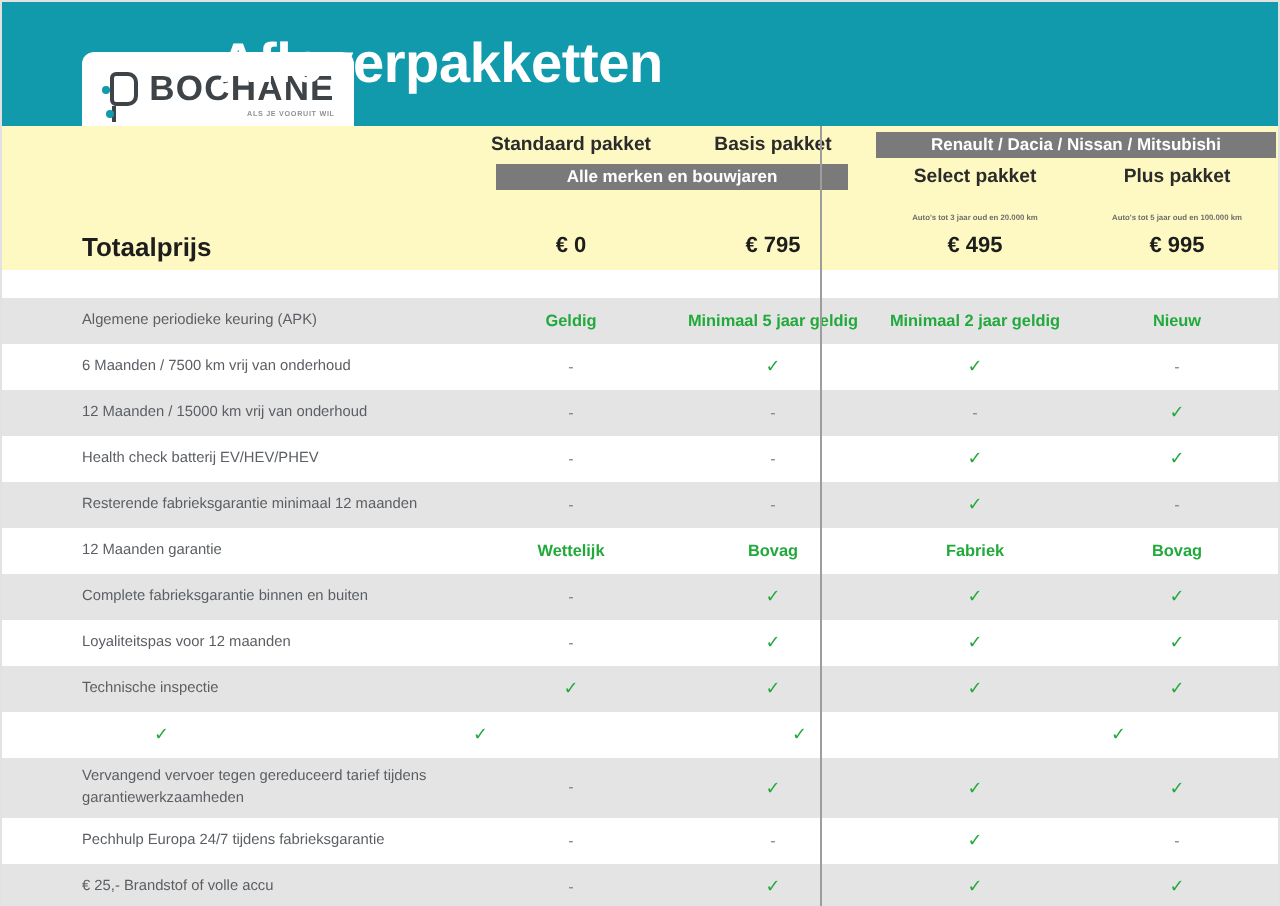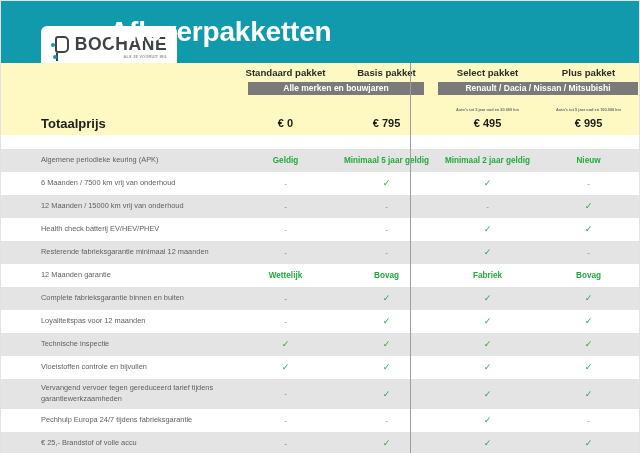--- a/index.html
+++ b/index.html
@@ -319,31 +319,31 @@
               <div class="pkg-name">Basis pakket</div>
             </div>
           </div>
           <div style="display:flex;justify-content:center;margin-top:3px;">
             <div class="badge" style="width:176px;">Alle merken en bouwjaren</div>
           </div>
           <div style="display:flex;height:11px;"></div>
         </div>
 
         <div style="flex:2 1 0;display:flex;flex-direction:column;">
+          <div style="display:flex;justify-content:center;margin-top:3px;">
+            <div class="badge" style="width:200px;">Renault / Dacia / Nissan / Mitsubishi</div>
+          </div>
           <div style="display:flex;">
             <div class="pkg-col">
               <div class="pkg-name">Select pakket</div>
             </div>
             <div class="pkg-col">
               <div class="pkg-name">Plus pakket</div>
             </div>
           </div>
-          <div style="display:flex;justify-content:center;margin-top:3px;">
-            <div class="badge" style="width:200px;">Renault / Dacia / Nissan / Mitsubishi</div>
-          </div>
           <div style="display:flex;height:11px;align-items:flex-start;padding-top:2px;">
             <div style="flex:1 1 0;text-align:center;">
               <span class="sub-note">Auto's tot 3 jaar oud en 20.000 km</span>
             </div>
             <div style="flex:1 1 0;text-align:center;">
               <span class="sub-note">Auto's tot 5 jaar oud en 100.000 km</span>
             </div>
           </div>
         </div>
       </div>
@@ -515,23 +515,20 @@
             <span class="check">✓</span>
           </div>
           <div class="cell-val">
             <span class="check">✓</span>
           </div>
           <div class="cell-val">
             <span class="check">✓</span>
           </div>
         </div>
         <div class="row frow plain">
-          <div class="cell-label">
-            <span class="flabel">Vloeistoffen controle en bijvullen</span>
-          </div>
           <div class="cell-val">
             <span class="check">✓</span>
           </div>
           <div class="cell-val">
             <span class="check">✓</span>
           </div>
           <div class="cell-val">
             <span class="check">✓</span>
           </div>
           <div class="cell-val">

